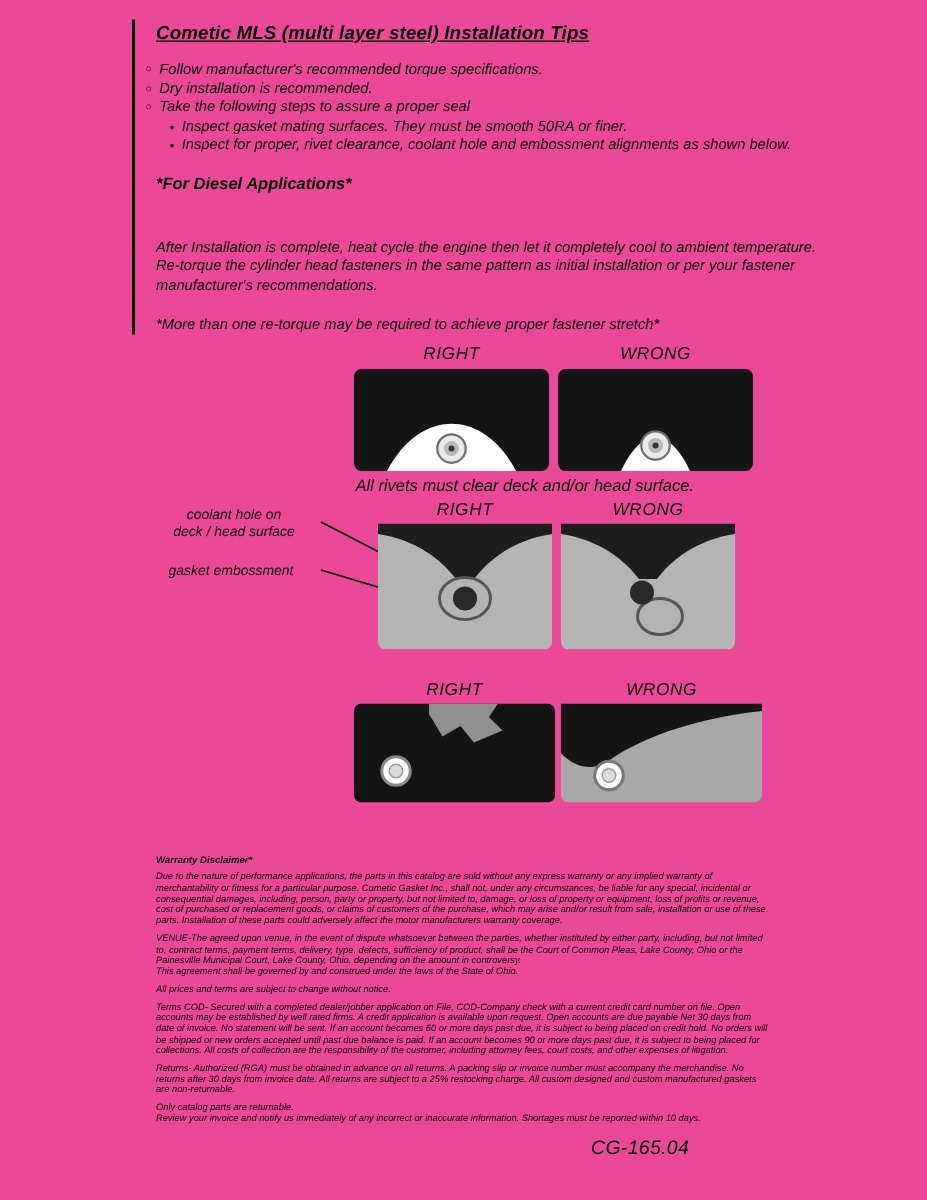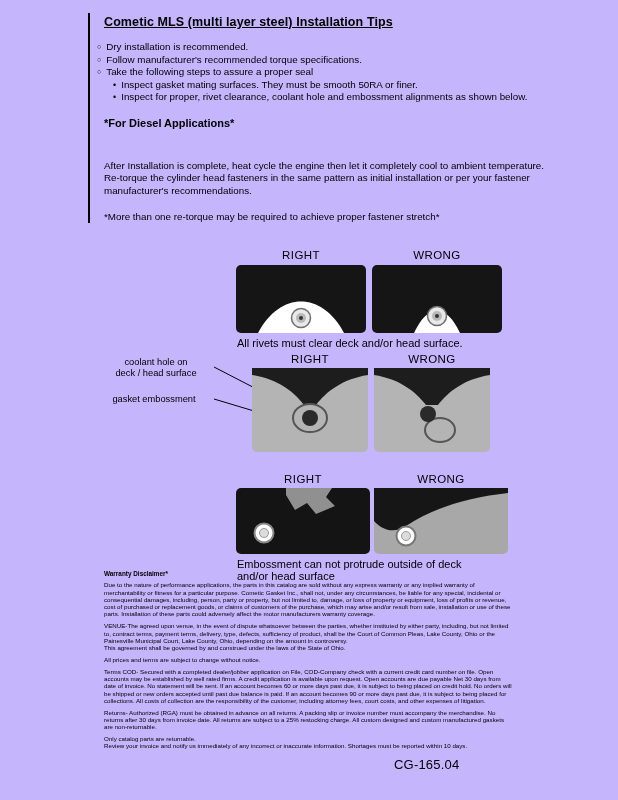--- a/index.html
+++ b/index.html
@@ -1,36 +1,36 @@
 <!DOCTYPE html>
 <html><head>
 <meta charset="utf-8">
 <style>
   * { margin:0; padding:0; box-sizing:border-box; }
   html,body { background:#ffffff; }
   body { font-family:"Liberation Sans", sans-serif; color:#000; }
-  .page { position:relative; width:618px; height:800px; background:#c4b5fd; overflow:hidden; }
+  .page { position:relative; width:618px; height:800px; background:#ec4899; overflow:hidden;font-style:italic; }
 
   .vrule { position:absolute; left:88px; top:13px; width:2px; height:210px; background:#000; }
 
   .title { position:absolute; left:104px; top:15px; font-size:12.5px; font-weight:bold; text-decoration:underline; letter-spacing:.1px; }
 
   .tips { position:absolute; left:97px; top:41px; width:470px; font-size:9.8px; line-height:12.6px; }
   .tip { display:flex; gap:5px; align-items:flex-start; }
   .tip .m1 { font-size:7px; line-height:12.6px; }
   .subtip { display:flex; gap:5px; padding-left:16px; align-items:flex-start; }
   .subtip .m2 { font-size:9px; line-height:12.6px; }
 
   .diesel-h { position:absolute; left:104px; top:117px; font-size:11px; font-weight:bold; }
   .para { position:absolute; left:104px; width:452px; font-size:9.8px; line-height:12.4px; }
   .p1 { top:135px; }
   .p2 { top:160px; }
   .note { position:absolute; left:104px; top:211px; font-size:9.8px; }
 
-  .figs { position:absolute; left:0; top:228px; width:618px; height:345px;margin-top:19px; }
+  .figs { position:absolute; left:0; top:228px; width:618px; height:345px; }
   .figs .abs { position:absolute; }
   .rw-label { font-size:11.5px; text-align:center; letter-spacing:.4px; }
   .panel svg { display:block; width:100%; height:100%; }
   .caption { font-size:11px; }
   .ann { font-size:9.3px; line-height:11px; }
   .conn { position:absolute; left:0; top:0; width:618px; height:345px; pointer-events:none; }
 
   .warranty { position:absolute; left:104px; top:570px; width:410px; font-size:6.2px; line-height:7.3px; }
   .warranty .wh { font-weight:bold; margin-bottom:4px; font-size:6.4px; }
   .warranty p { margin-bottom:4.5px; }
@@ -43,25 +43,25 @@
 
 <div class="page">
 
   <div class="vrule"></div>
 
   <div class="title">Cometic MLS (multi layer steel) Installation Tips</div>
 
   <div class="tips">
     <div class="tip">
       <span class="m1">○</span>
-      <span>Dry installation is recommended.</span>
+      <span>Follow manufacturer's recommended torque specifications.</span>
     </div>
     <div class="tip">
       <span class="m1">○</span>
-      <span>Follow manufacturer's recommended torque specifications.</span>
+      <span>Dry installation is recommended.</span>
     </div>
     <div class="tip">
       <span class="m1">○</span>
       <span>Take the following steps to assure a proper seal</span>
     </div>
     <div class="subtip">
       <span class="m2">•</span>
       <span>Inspect gasket mating surfaces.  They must be smooth 50RA or finer.</span>
     </div>
     <div class="subtip">
@@ -142,24 +142,20 @@
       </svg>
     </div>
     <div class="abs panel" style="left:374px; top:241px; width:134px; height:66px;">
       <svg viewBox="0 0 134 66">
         <rect x="0" y="0" width="134" height="66" rx="5" fill="#a8a8a8"></rect>
         <path d="M 0 0 H 134 V 5 C 96 9 58 20 32 38 C 20 46 8 42 0 33 Z" fill="#161616"></path>
         <circle cx="32" cy="48" r="9.5" fill="#ffffff" stroke="#777" stroke-width="2"></circle>
         <circle cx="32" cy="48" r="4.5" fill="#dcdcdc" stroke="#999" stroke-width="1"></circle>
       </svg>
     </div>
-    <div class="abs caption" style="left:237px; top:311px; line-height:12px;">
-      <div>Embossment can not protrude outside of deck</div>
-      <div>and/or head surface</div>
-    </div>
 
   </div>
 
   <div class="warranty">
     <div class="wh">Warranty Disclaimer*</div>
     <p>Due to the nature of performance applications, the parts in this catalog are sold without any express warranty or any implied warranty of merchantability or fitness for a particular purpose.  Cometic Gasket Inc., shall not, under any circumstances, be liable for any special, incidental or consequential damages, including, person, party or property, but not limited to, damage, or loss of property or equipment, loss of profits or revenue, cost of purchased or replacement goods, or claims of customers of the purchase, which may arise and/or result from sale, installation or use of these parts.  Installation of these parts could adversely affect the motor manufacturers warranty coverage.</p>
     <p class="tight">VENUE-The agreed upon venue, in the event of dispute whatsoever between the parties, whether instituted by either party, including, but not limited to, contract terms, payment terms, delivery, type, defects, sufficiency of product, shall be the Court of Common Pleas, Lake County, Ohio or the Painesville Municipal Court, Lake County, Ohio, depending on the amount in controversy.</p>
     <p>This agreement shall be governed by and construed under the laws of the State of Ohio.</p>
     <p>All prices and terms are subject to change without notice.</p>
     <p>Terms COD- Secured with a completed dealer/jobber application on File, COD-Company check with a current credit card number on file.  Open accounts may be established by well rated firms.  A credit application is available upon request.  Open accounts are due payable Net 30 days from date of invoice.  No statement will be sent.  If an account becomes 60 or more days past due, it is subject to being placed on credit hold.  No orders will be shipped or new orders accepted until past due balance is paid.  If an account becomes 90 or more days past due, it is subject to being placed for collections.  All costs of collection are the responsibility of the customer, including attorney fees, court costs, and other expenses of litigation.</p>

